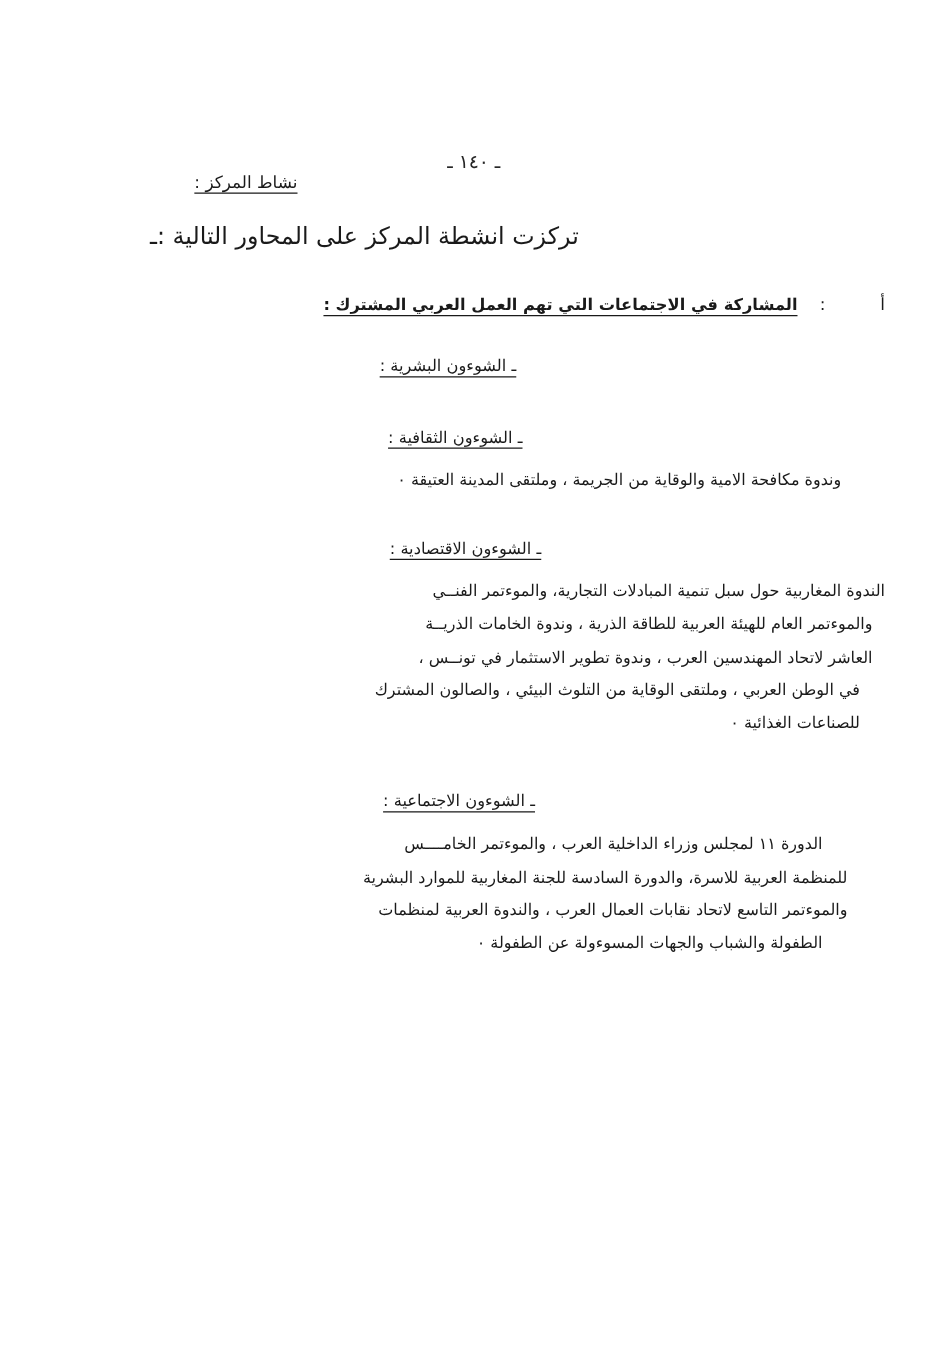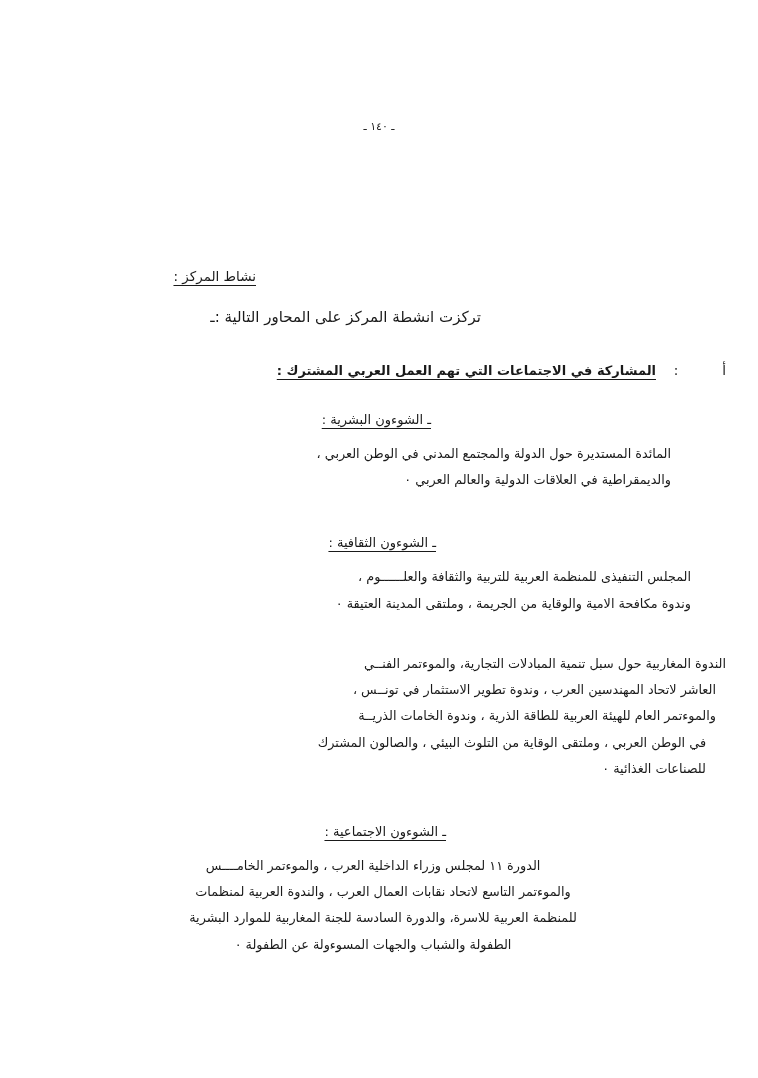--- a/index.html
+++ b/index.html
@@ -17,42 +17,41 @@
   }
   .page {
     position: relative;
     width: 758px;
     height: 1078px;
     box-sizing: border-box;
     padding: 0;
   }
   .page-number {
     text-align: center;
-    font-size: 11px;
+    font-size: 15px;
     letter-spacing: 1px;
     margin-top: 120px;
     color: #262626;
   }
   .content {
-    margin-top: 135px;
-    padding-right: 32px;
+    padding-right: 50px;
     padding-left: 70px;
     direction: rtl;
     text-align: right;
   }
   .section-heading {
     font-size: 13.5px;
     text-decoration: underline;
     text-underline-offset: 4px;
     margin-right: 470px;
     margin-bottom: 24px;
     white-space: nowrap;
   }
   .intro-line {
-    font-size: 15px;
+    font-size: 19px;
     margin-right: 245px;
     margin-bottom: 36px;
     white-space: nowrap;
   }
   .axis-row {
     display: flex;
     flex-direction: row;
     align-items: baseline;
     justify-content: flex-start;
     margin-bottom: 26px;
@@ -93,21 +92,21 @@
   .sub-title.indent-4 { margin-right: 280px; text-decoration: underline; }
   .para {
     font-size: 12.8px;
     line-height: 2.05;
     text-align: right;
     margin: 0;
   }
   .para.c-1 { padding-right: 55px; }
   .para.c-2 { padding-right: 35px; }
   .para.c-3 { padding-right: 0px; }
-  .para.c-4 { padding-right: 30px; text-align: center; }
+  .para.c-4 { padding-right: 30px; }
   .gap-lg { height: 22px; }
   .gap-md { height: 14px; }
   .gap-sm { height: 8px; }
   .line { display: block; white-space: nowrap; }
   .line.shift-a { padding-right: 20px; }
   .line.shift-b { padding-right: 10px; }
 </style>
 </head>
 <body>
 
@@ -124,54 +123,50 @@
     <div class="axis-row">
       <span class="axis-marker">أ</span>
       <span class="axis-colon">:</span>
       <span class="axis-title">المشاركة في الاجتماعات التي تهم العمل العربي المشترك :</span>
     </div>
 
     <div class="gap-sm"></div>
 
     <div class="sub-block">
       <div class="sub-title indent-1">ـ الشوءون البشرية :</div>
-      <p class="para c-1">
-        <span class="line">المائدة المستديرة حول الدولة والمجتمع المدني في الوطن العربي ،</span>
-        <span class="line">والديمقراطية في العلاقات الدولية والعالم العربي ٠</span>
-      </p>
     </div>
 
     <div class="gap-lg"></div>
 
     <div class="sub-block">
       <div class="sub-title indent-2">ـ  الشوءون الثقافية :</div>
       <p class="para c-2">
-        <span class="line">المجلس التنفيذى للمنظمة العربية للتربية والثقافة والعلــــــوم ،</span>
         <span class="line">وندوة مكافحة الامية والوقاية من الجريمة ، وملتقى المدينة العتيقة ٠</span>
       </p>
     </div>
 
     <div class="gap-md"></div>
 
     <div class="sub-block">
+      <div class="sub-title indent-3">ـ الشوءون الاقتصادية :</div>
       <p class="para c-3">
         <span class="line">الندوة المغاربية حول سبل تنمية المبادلات التجارية، والموءتمر الفنــي</span>
+        <span class="line shift-b">والموءتمر العام للهيئة العربية للطاقة الذرية ، وندوة الخامات الذريــة</span>
         <span class="line shift-b">العاشر لاتحاد المهندسين العرب ،  وندوة تطوير الاستثمار في تونــس ،</span>
-        <span class="line shift-b">والموءتمر العام للهيئة العربية للطاقة الذرية ، وندوة الخامات الذريــة</span>
         <span class="line shift-a">في الوطن العربي ، وملتقى الوقاية من التلوث البيئي ، والصالون المشترك</span>
         <span class="line shift-a">للصناعات الغذائية ٠</span>
       </p>
     </div>
 
     <div class="gap-lg"></div>
 
     <div class="sub-block">
       <div class="sub-title indent-4">ـ  الشوءون الاجتماعية :</div>
       <p class="para c-4">
         <span class="line shift-a">الدورة ١١ لمجلس وزراء الداخلية العرب ،  والموءتمر الخامــــس</span>
+        <span class="line">للمنظمة العربية للاسرة، والدورة السادسة للجنة المغاربية للموارد البشرية</span>
         <span class="line">والموءتمر التاسع لاتحاد نقابات العمال العرب ،  والندوة العربية لمنظمات</span>
-        <span class="line">للمنظمة العربية للاسرة، والدورة السادسة للجنة المغاربية للموارد البشرية</span>
         <span class="line shift-a">الطفولة والشباب والجهات المسوءولة عن الطفولة ٠</span>
       </p>
     </div>
 
   </div>
 </div>
 
 </body></html>

